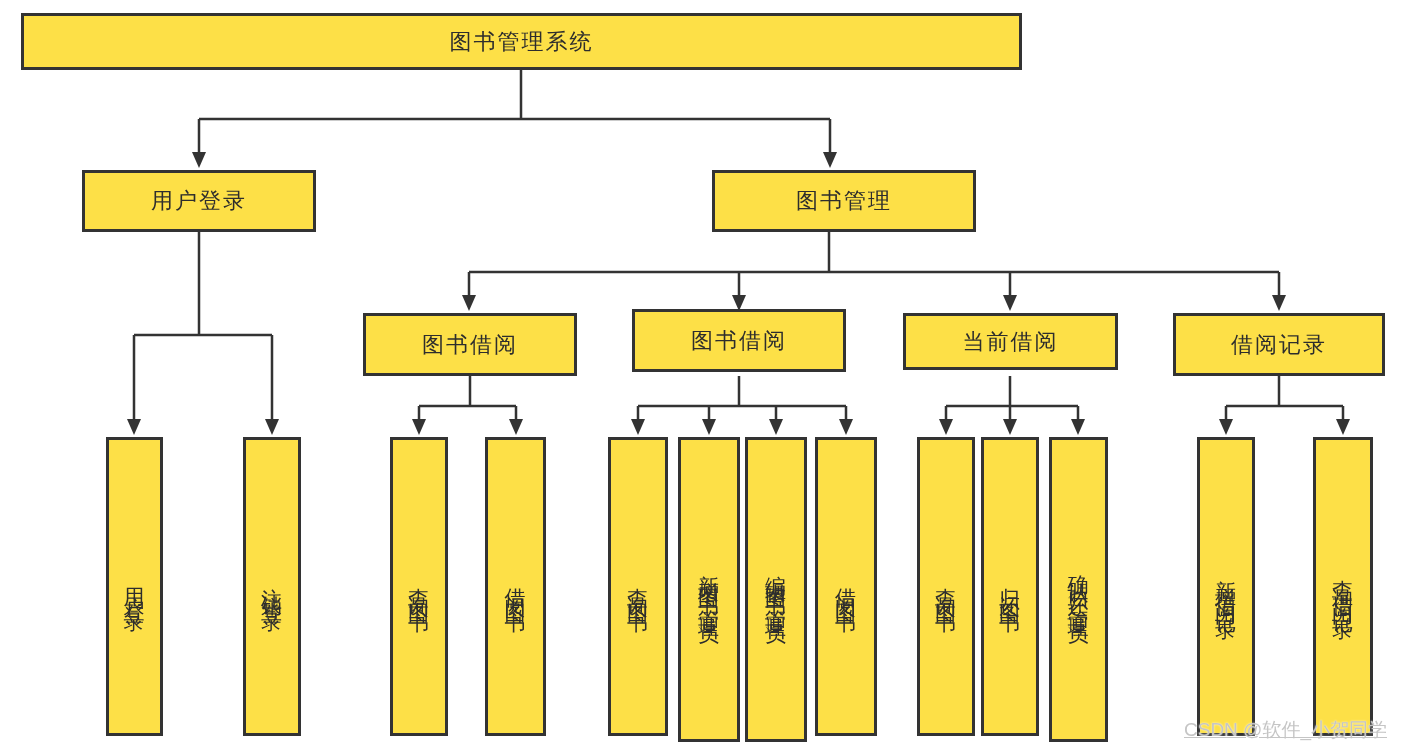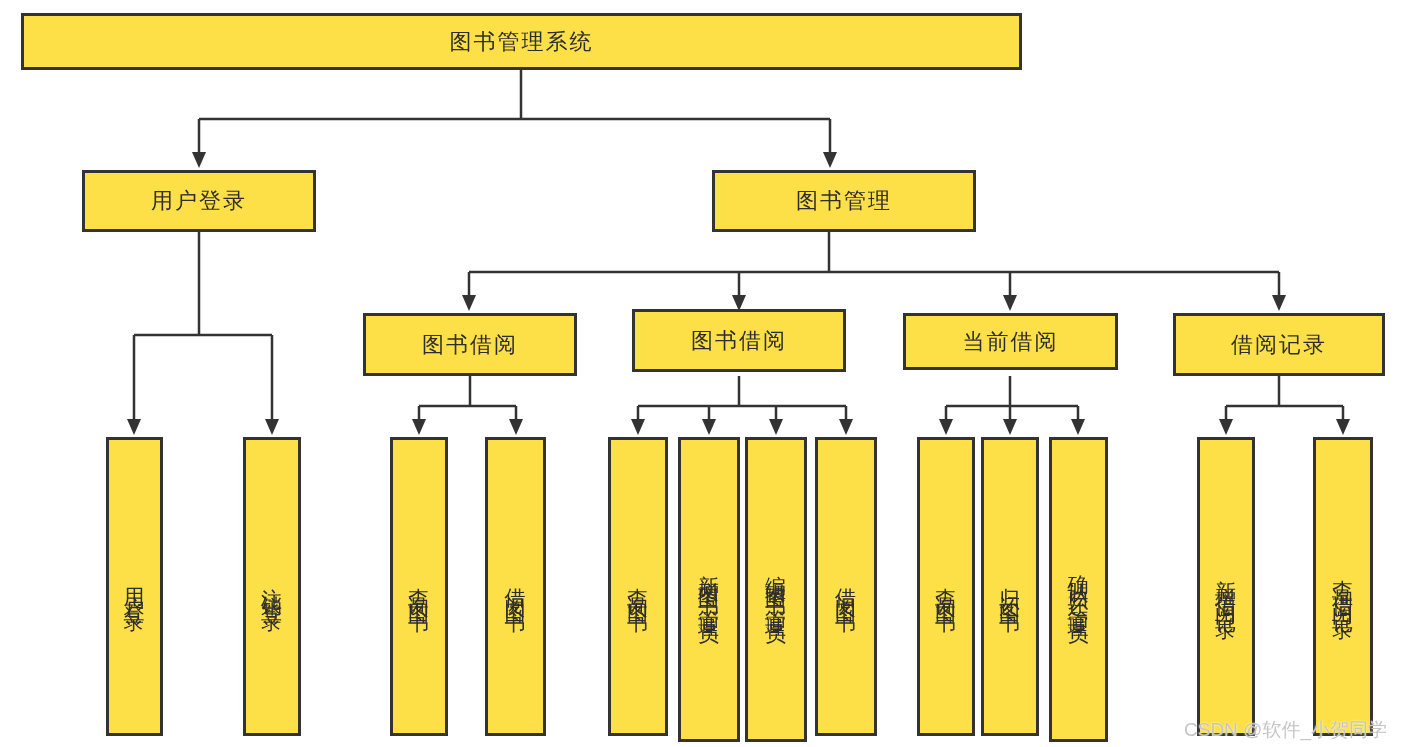--- a/index.html
+++ b/index.html
@@ -31,20 +31,21 @@
   }
   .vbox.long { letter-spacing:7px; }
   .watermark {
     position:absolute;
     left:1184px; top:717px;
     font-size:19px;
     color:#c5c5c5;
     white-space:nowrap;
     text-shadow:0 0 2px rgba(255,255,255,0.9);
     z-index:5;
+    text-decoration:underline;
   }
 </style>
 </head>
 <body>
 
 <div class="canvas">
 
   <svg class="wires" width="1405" height="747">
       <path d="M521,70 V119 M199,119 H830 M199,119 V156 M830,119 V156" stroke="#333333" stroke-width="2.5" fill="none"></path>
       <polygon points="192,152 206,152 199,168" fill="#333333"></polygon>

